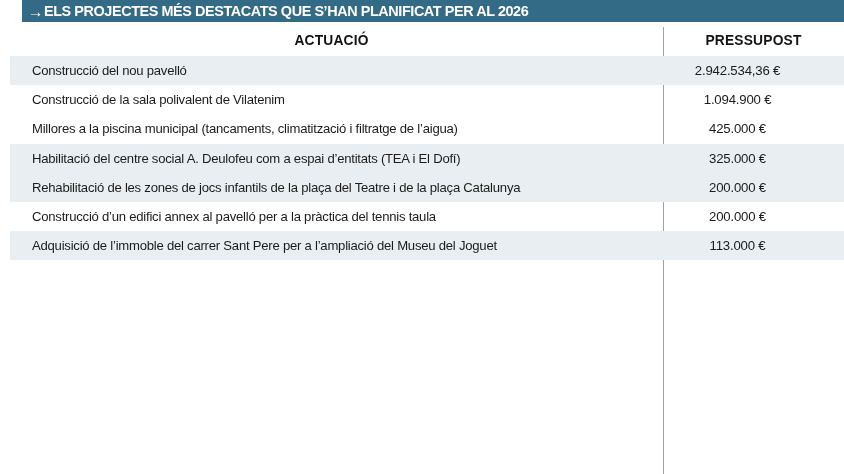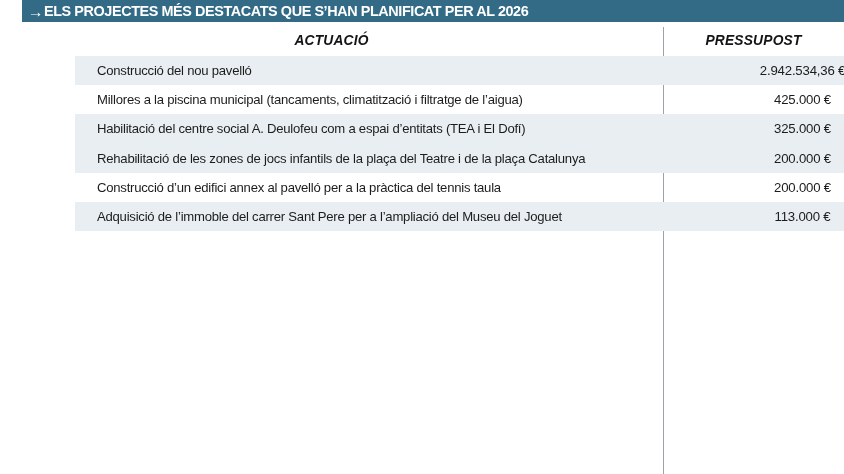--- a/index.html
+++ b/index.html
@@ -56,21 +56,20 @@
     white-space: nowrap;
   }
 
   
   .col-headers {
     position: absolute;
     left: 0;
     top: 22px;
     width: 712px;
     height: 34px;
-    font-style: italic;
   }
   .col-head {
     position: absolute;
     top: 10px;
     font-size: 14.5px;
     font-weight: 700;
     color: #141414;
     letter-spacing: 0.2px;
     transform: scaleX(0.95);
     white-space: nowrap;
@@ -92,24 +91,23 @@
     left: 663px;
     top: 27px;
     width: 1px;
     height: 447px;
     background: #9aa3a8;
   }
 
   
   .rows {
     position: absolute;
-    left: 17px;
+    left: 0;
     top: 56px;
     width: 724px;
-    padding-left: 48px;
   }
   .row {
     position: relative;
     height: 29.2px;
     width: 844px;
   }
   .row .zebra {
     position: absolute;
     left: 10px;
     top: 0;
@@ -171,20 +169,25 @@
   <div class="v-divider"></div>
 
   <div class="rows" id="rows-container">
       <div class="row alt">
         <div class="zebra"></div>
         <div class="cell-action">Construcció del nou pavelló</div>
         <div class="cell-amount">2.942.534,36 €</div>
       </div>
       <div class="row">
         <div class="zebra"></div>
+        <div class="cell-action">Construcció de la sala polivalent de Vilatenim</div>
+        <div class="cell-amount">1.094.900 €</div>
+      </div>
+      <div class="row">
+        <div class="zebra"></div>
         <div class="cell-action">Millores a la piscina municipal (tancaments, climatització i filtratge de l’aigua)</div>
         <div class="cell-amount">425.000 €</div>
       </div>
       <div class="row alt">
         <div class="zebra"></div>
         <div class="cell-action">Habilitació del centre social A. Deulofeu com a espai d’entitats (TEA i El Dofí)</div>
         <div class="cell-amount">325.000 €</div>
       </div>
       <div class="row alt">
         <div class="zebra"></div>

